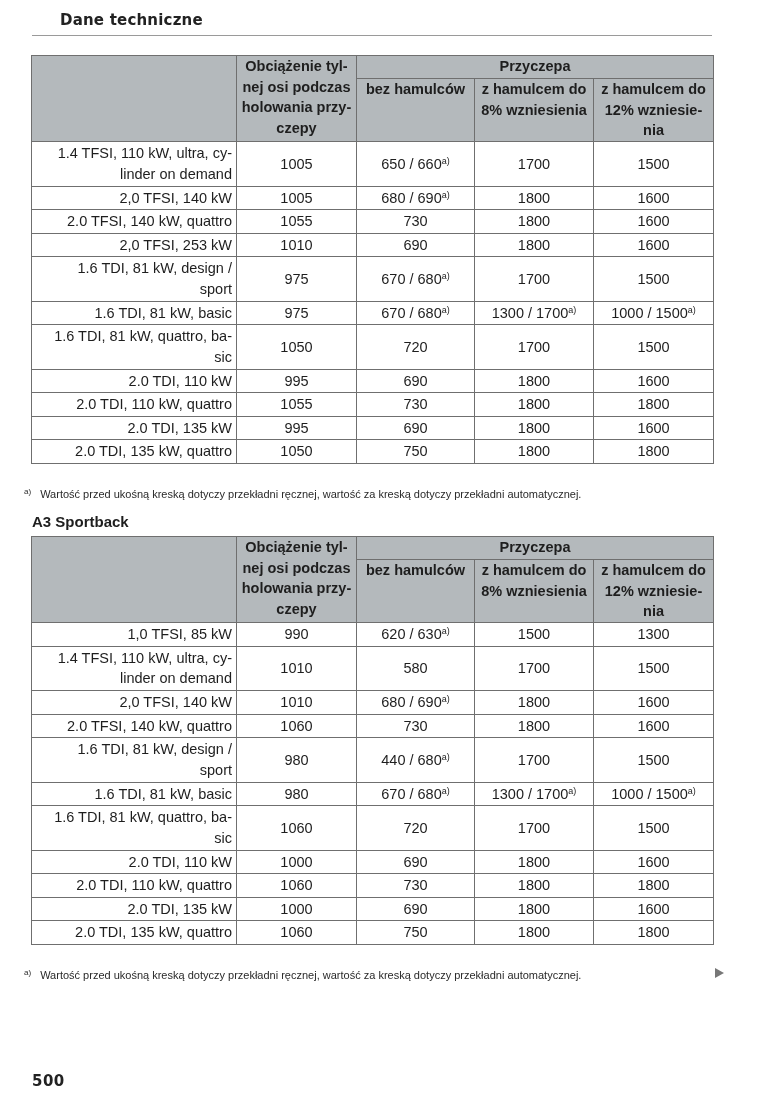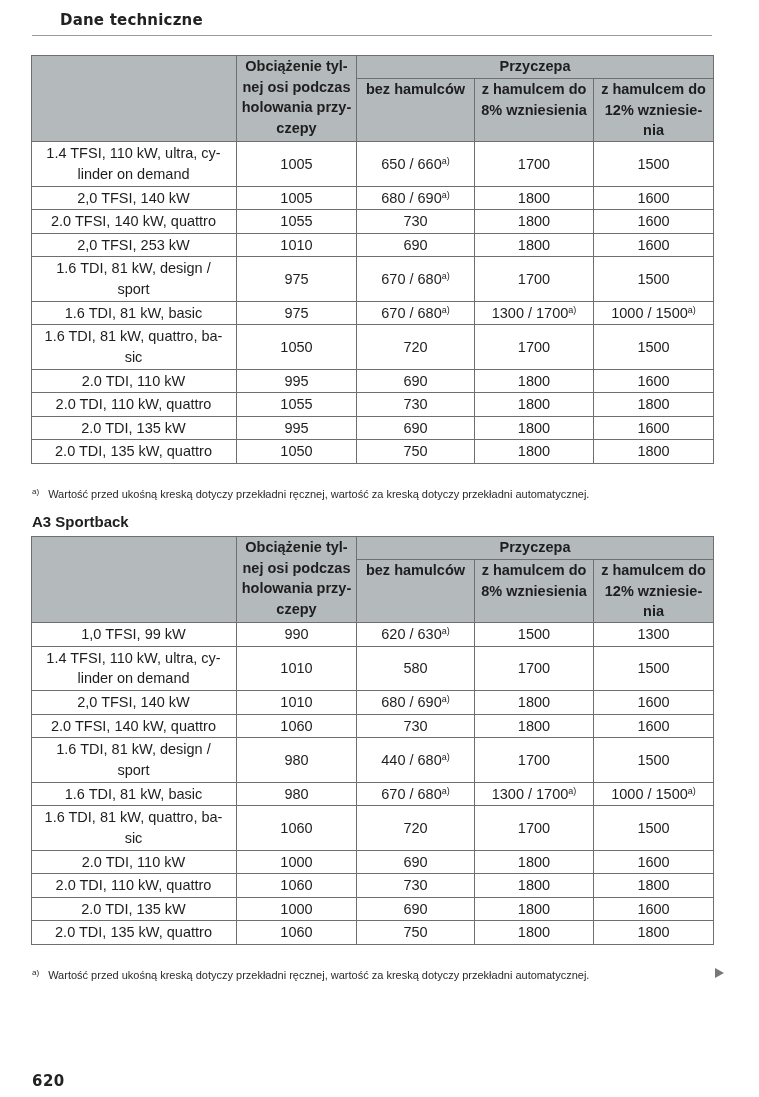--- a/index.html
+++ b/index.html
@@ -22,28 +22,28 @@
   }
   table.spec td, table.spec th {
     border: 1px solid #6f6f6f; padding: 0 4px; line-height: 20.5px;
   }
   table.spec { border: 1.5px solid #555; }
   table.spec thead th {
     background: #b4b9bc; font-weight: bold; text-align: center; vertical-align: top;
     color: #1e1e1e; font-size: 14.5px;
   }
   table.spec tbody td { background: #fff; text-align: center; vertical-align: middle; height: 22.5px; }
-  table.spec tbody td.model { text-align: center; padding-left: 3px; }
+  table.spec tbody td.model { text-align: right; padding-left: 3px; }
   table.spec tbody tr.tall td { height: 43.5px; }
   sup { font-size: 9px; vertical-align: 5px; line-height: 0; }
   .col1 { width: 205px; } .col2 { width: 120px; } .col3 { width: 118px; } .col4 { width: 119px; } .col5 { width: 120px; }
   #table-1 { top: 55px; }
   #table-2 { top: 536px; }
   .footnote {
-    position: absolute; left: 32px; font-family: "Liberation Sans", sans-serif;
+    position: absolute; left: 24px; font-family: "Liberation Sans", sans-serif;
     font-size: 11px; color: #2a2a2a;
   }
   .footnote .mark { font-size: 8px; vertical-align: 4px; margin-right: 9px; }
   #footnote-1 { top: 487px; }
   #footnote-2 { top: 968px; }
   .subsection-title {
     position: absolute; left: 32px; top: 513px;
     font-family: "Liberation Sans", sans-serif; font-size: 15px; font-weight: bold; color: #1e1e1e; text-align: right;
   }
   .next-arrow {
@@ -210,21 +210,21 @@
       </th>
       <th class="sub">
         <span>z hamulcem do</span><br>
         <span>12% wzniesie-</span><br>
         <span>nia</span>
       </th>
     </tr>
   </thead>
   <tbody>
       <tr>
-        <td class="model"><span>1,0 TFSI, 99 kW</span></td>
+        <td class="model"><span>1,0 TFSI, 85 kW</span></td>
         <td><span>990</span></td>
         <td><span>620 / 630</span><sup>a)</sup></td>
         <td><span>1500</span></td>
         <td><span>1300</span></td>
       </tr>
       <tr class="tall">
         <td class="model"><span>1.4 TFSI, 110 kW, ultra, cy-</span><br><span>linder on demand</span></td>
         <td><span>1010</span></td>
         <td><span>580</span></td>
         <td><span>1700</span></td>
@@ -294,13 +294,13 @@
         <td><span>1800</span></td>
       </tr>
     </tbody>
 </table>
 
 <div class="footnote" id="footnote-2">
   <span class="mark">a)</span><span>Wartość przed ukośną kreską dotyczy przekładni ręcznej, wartość za kreską dotyczy przekładni automatycznej.</span>
 </div>
 <div class="next-arrow"></div>
 
-<div class="page-number">620</div>
+<div class="page-number">500</div>
 
 </body></html>

